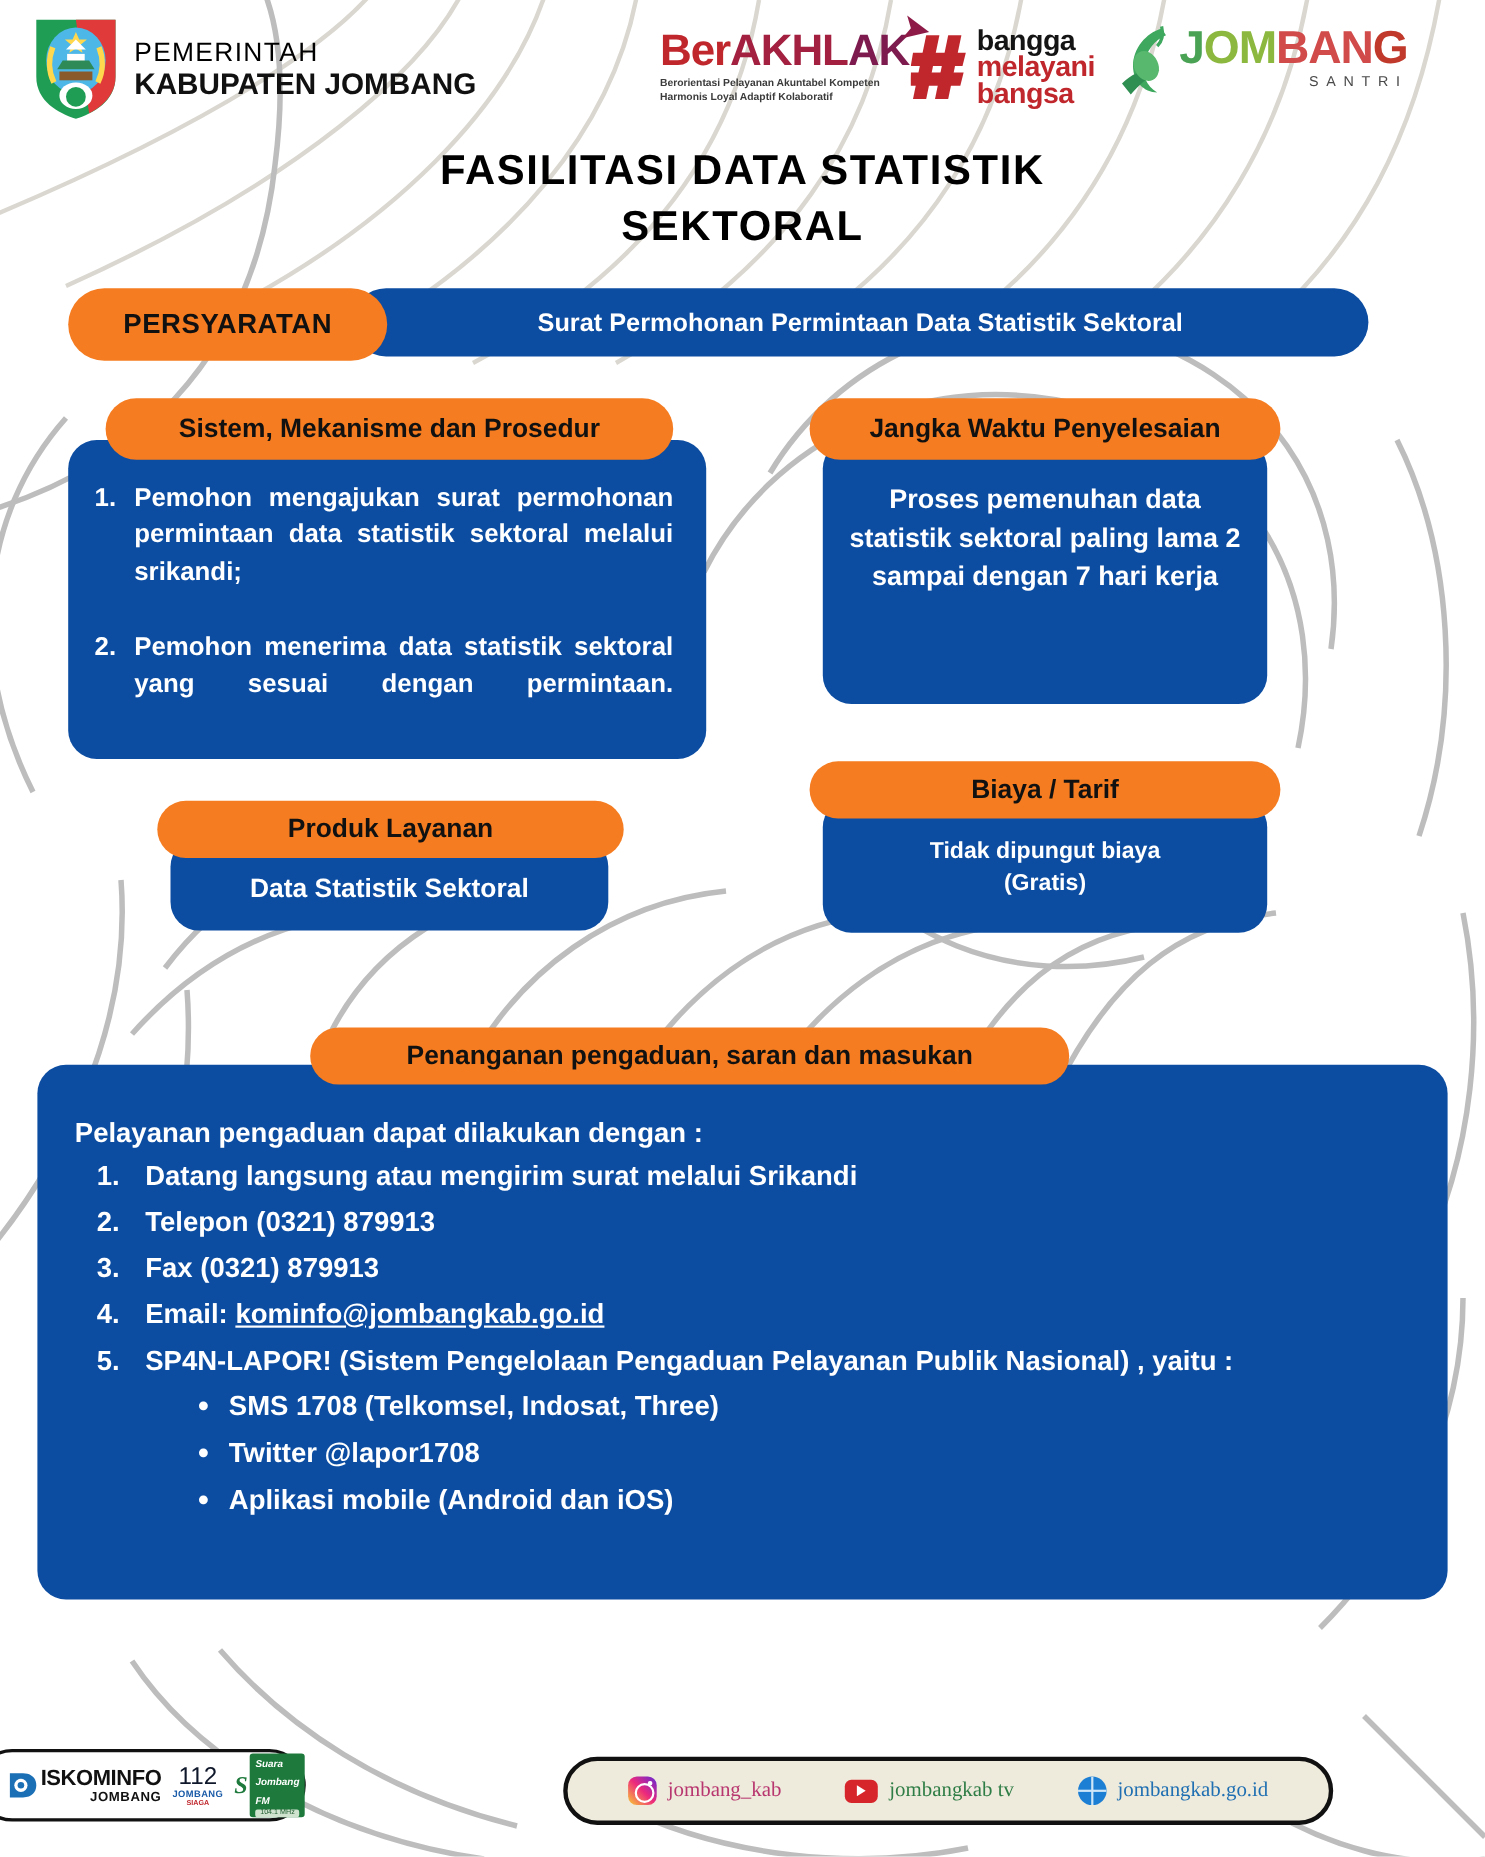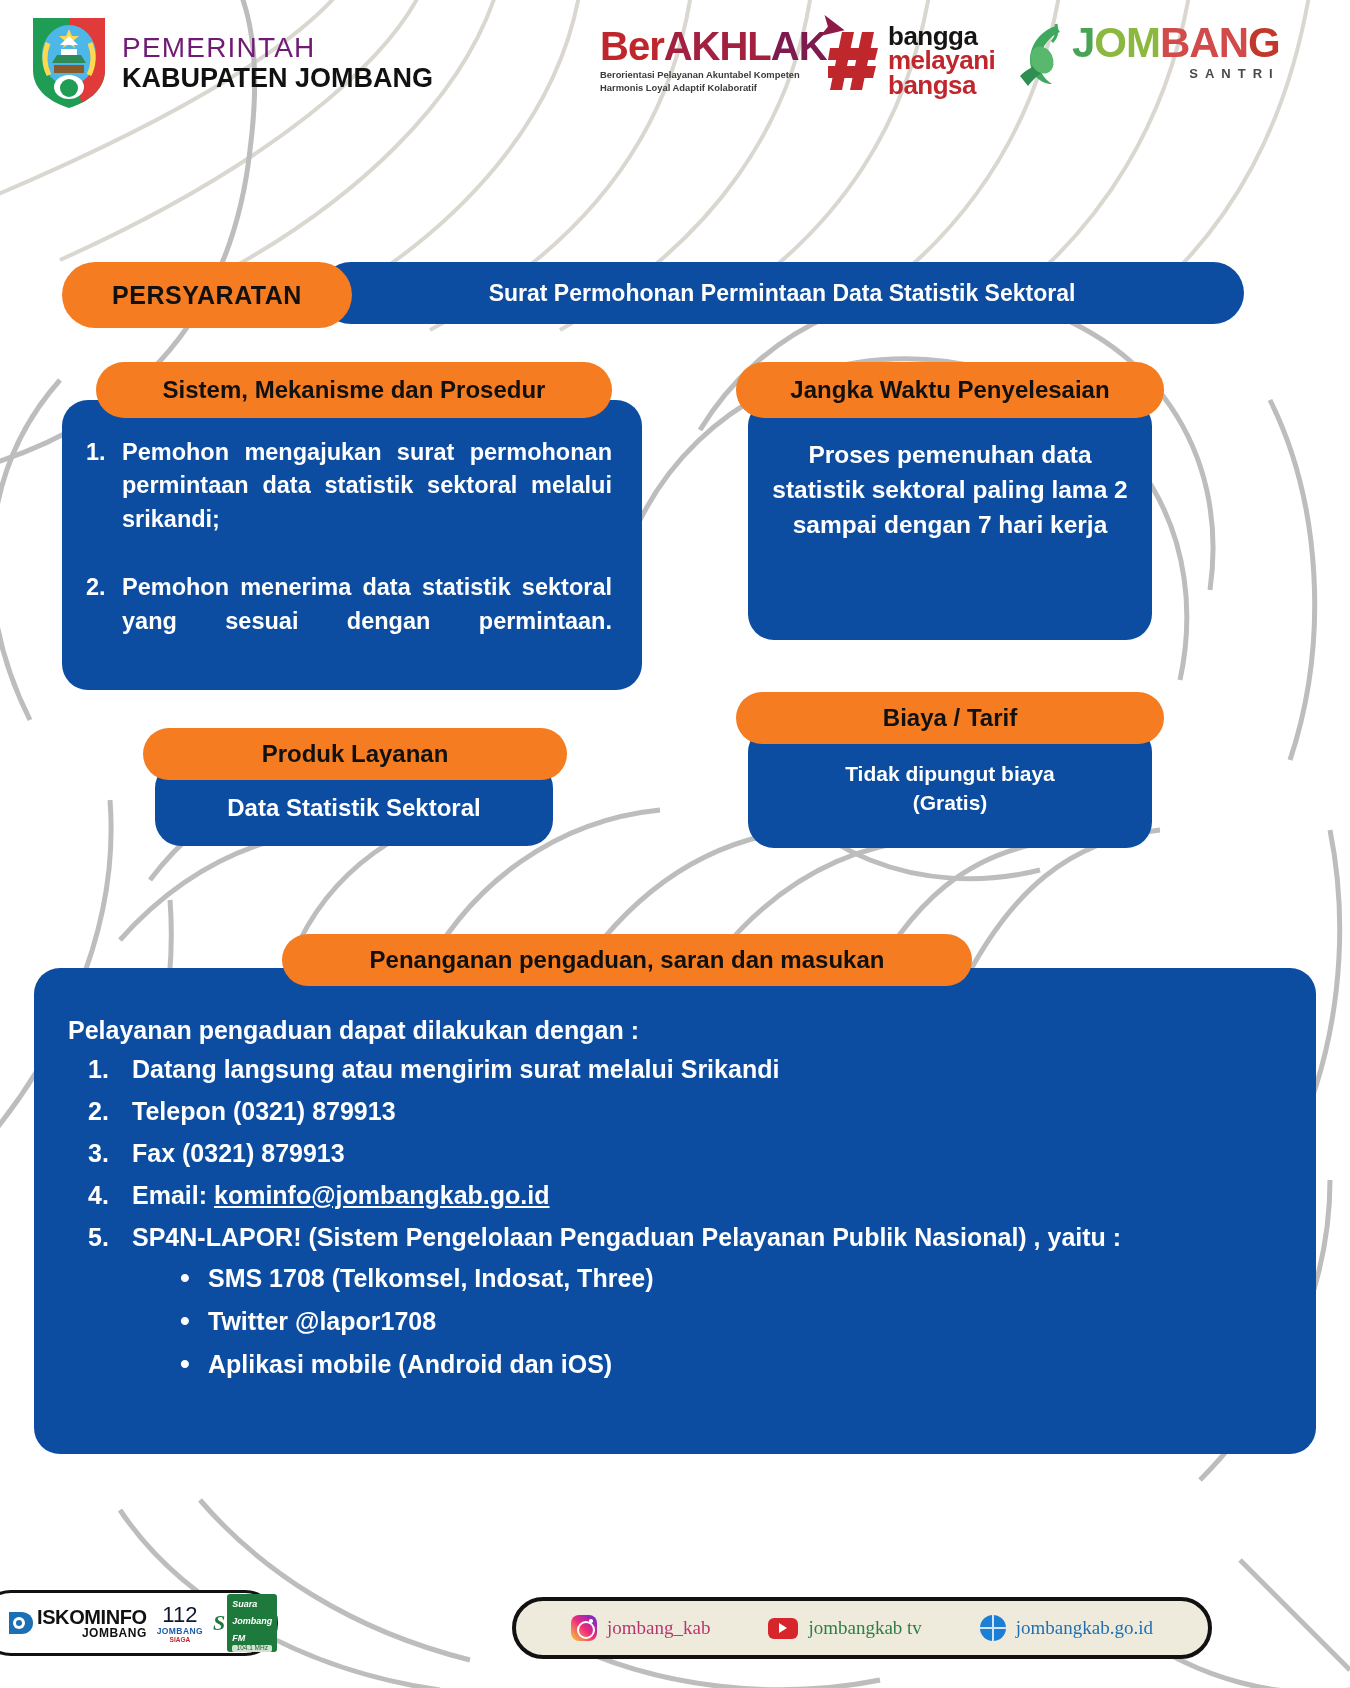--- a/index.html
+++ b/index.html
@@ -25,21 +25,21 @@
   .header {
     position: absolute; top: 0; left: 0;
     width: 1350px; height: 125px;
     z-index: 5;
     display: flex; align-items: center;
   }
   .logo-left { display: flex; align-items: center; margin-left: 30px; }
   .crest { width: 78px; height: 96px; }
   .gov-text { margin-left: 14px; line-height: 1.0; }
   .gov-text .l1 {
-    font-size: 28px; letter-spacing: 1.2px; color: #701a75;
+    font-size: 24px; letter-spacing: 1.2px; color: #000000;
     font-family: "Liberation Sans", sans-serif; font-weight: 300;
   }
   .gov-text .l2 {
     font-size: 27px; letter-spacing: 0px; color: #111; font-weight: bold;
     margin-top: 3px;
   }
   .logo-berakhlak {
     position: absolute; left: 600px; top: 26px; width: 225px;
   }
   .berakhlak-word {
@@ -72,21 +72,21 @@
     position: absolute; left: 1012px; top: 22px;
     display: flex; align-items: flex-start;
   }
   .jw { font-size: 42px; font-weight: bold; letter-spacing: -1px; line-height: 1; }
   .jw .j1 { color: #4aa355; }
   .jw .j2 { color: #8cb83f; }
   .jw .j3 { color: #d24b4b; }
   .jw .j4 { color: #c0392b; }
   .santri {
     font-size: 13px; letter-spacing: 7px; color: #4a4a4a;
-    text-align: right; margin-top: 2px; font-weight: 700;
+    text-align: right; margin-top: 2px; font-weight: 400;
   }
   
   .main-title {
     position: absolute; left: 0; top: 130px; width: 1350px;
     text-align: center; z-index: 5;
     font-size: 38px; font-weight: bold; color: #000;
     letter-spacing: 1.5px; line-height: 1.35;
   }
   
   .orange-pill {
@@ -378,20 +378,24 @@
         <ellipse cx="30" cy="38" rx="11" ry="14" fill="#58b96e" transform="rotate(-25 30 38)"></ellipse>
         <path d="M44 2 C46 10 44 16 40 20" stroke="#3fa85f" stroke-width="3" fill="none"></path>
       </svg>
       <div>
         <div class="jw"><span class="j1">J</span><span class="j2">OM</span><span class="j3">BAN</span><span class="j4">G</span></div>
         <div class="santri">SANTRI</div>
       </div>
     </div>
   </div>
 
+  <div class="main-title">
+    <div>FASILITASI DATA STATISTIK</div>
+    <div>SEKTORAL</div>
+  </div>
 
   <div id="persyaratan-row">
     <div id="persyaratan-value">Surat Permohonan Permintaan Data Statistik Sektoral</div>
     <div id="persyaratan-label">PERSYARATAN</div>
   </div>
 
   <div class="blue-panel" id="sistem-body">
     <ol>
       <li>
           <span class="justified">Pemohon mengajukan surat permohonan permintaan data statistik sektoral melalui srikandi;</span>

